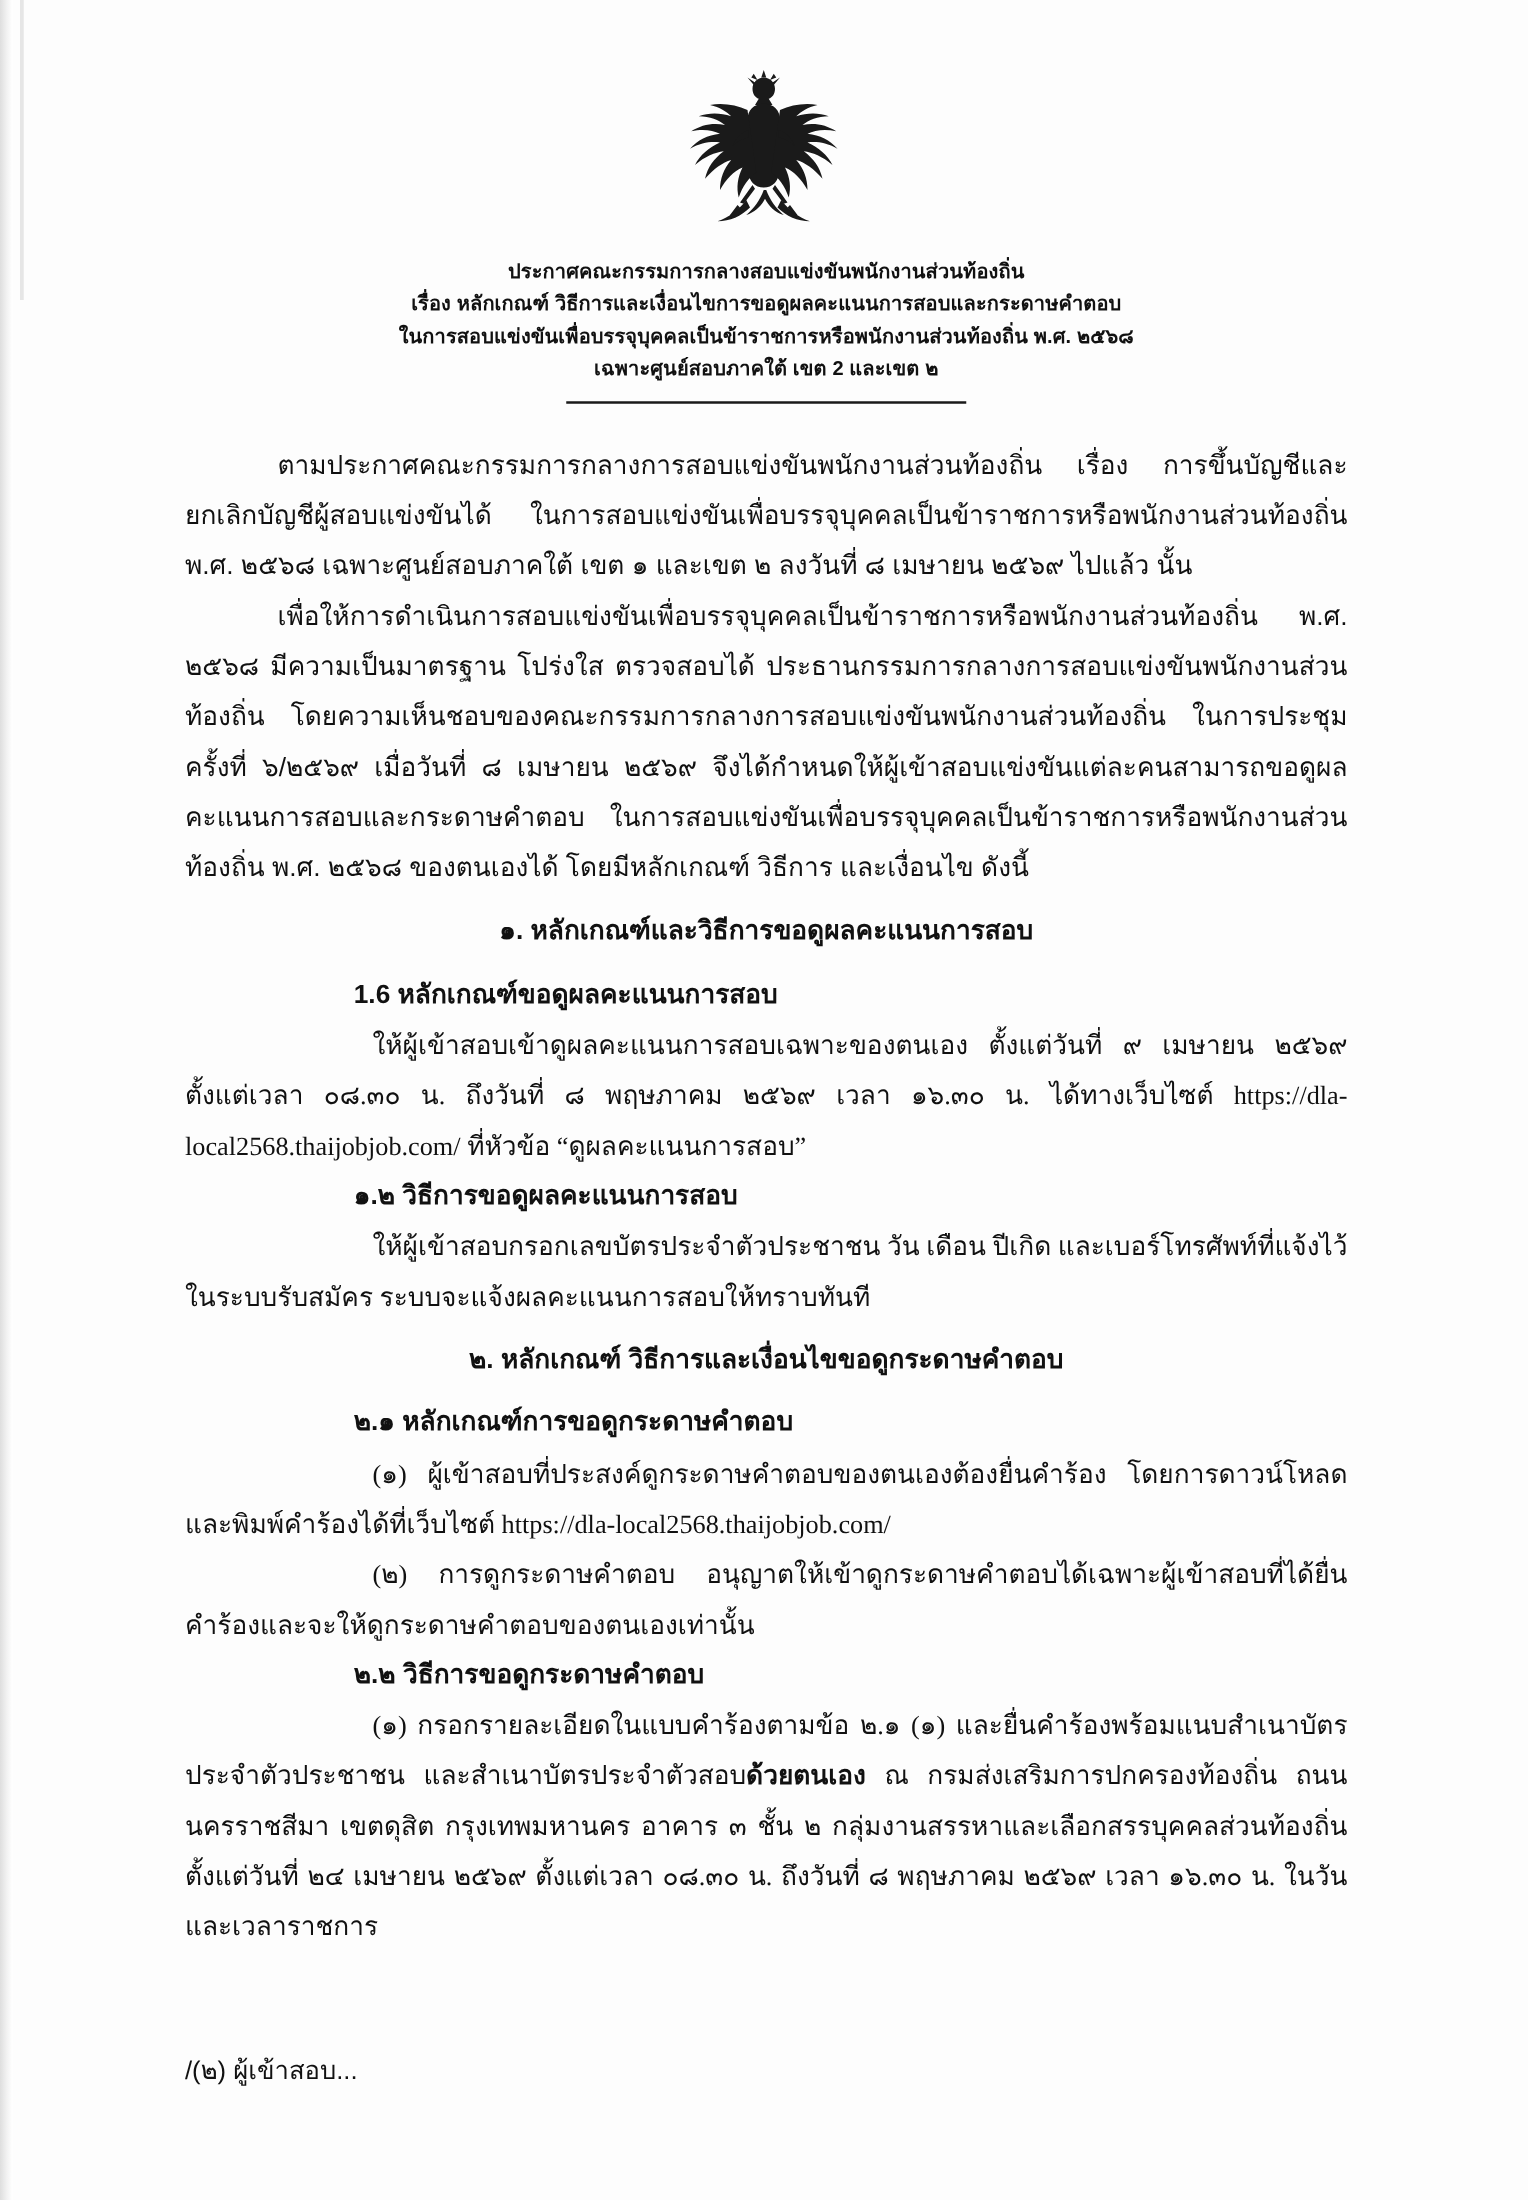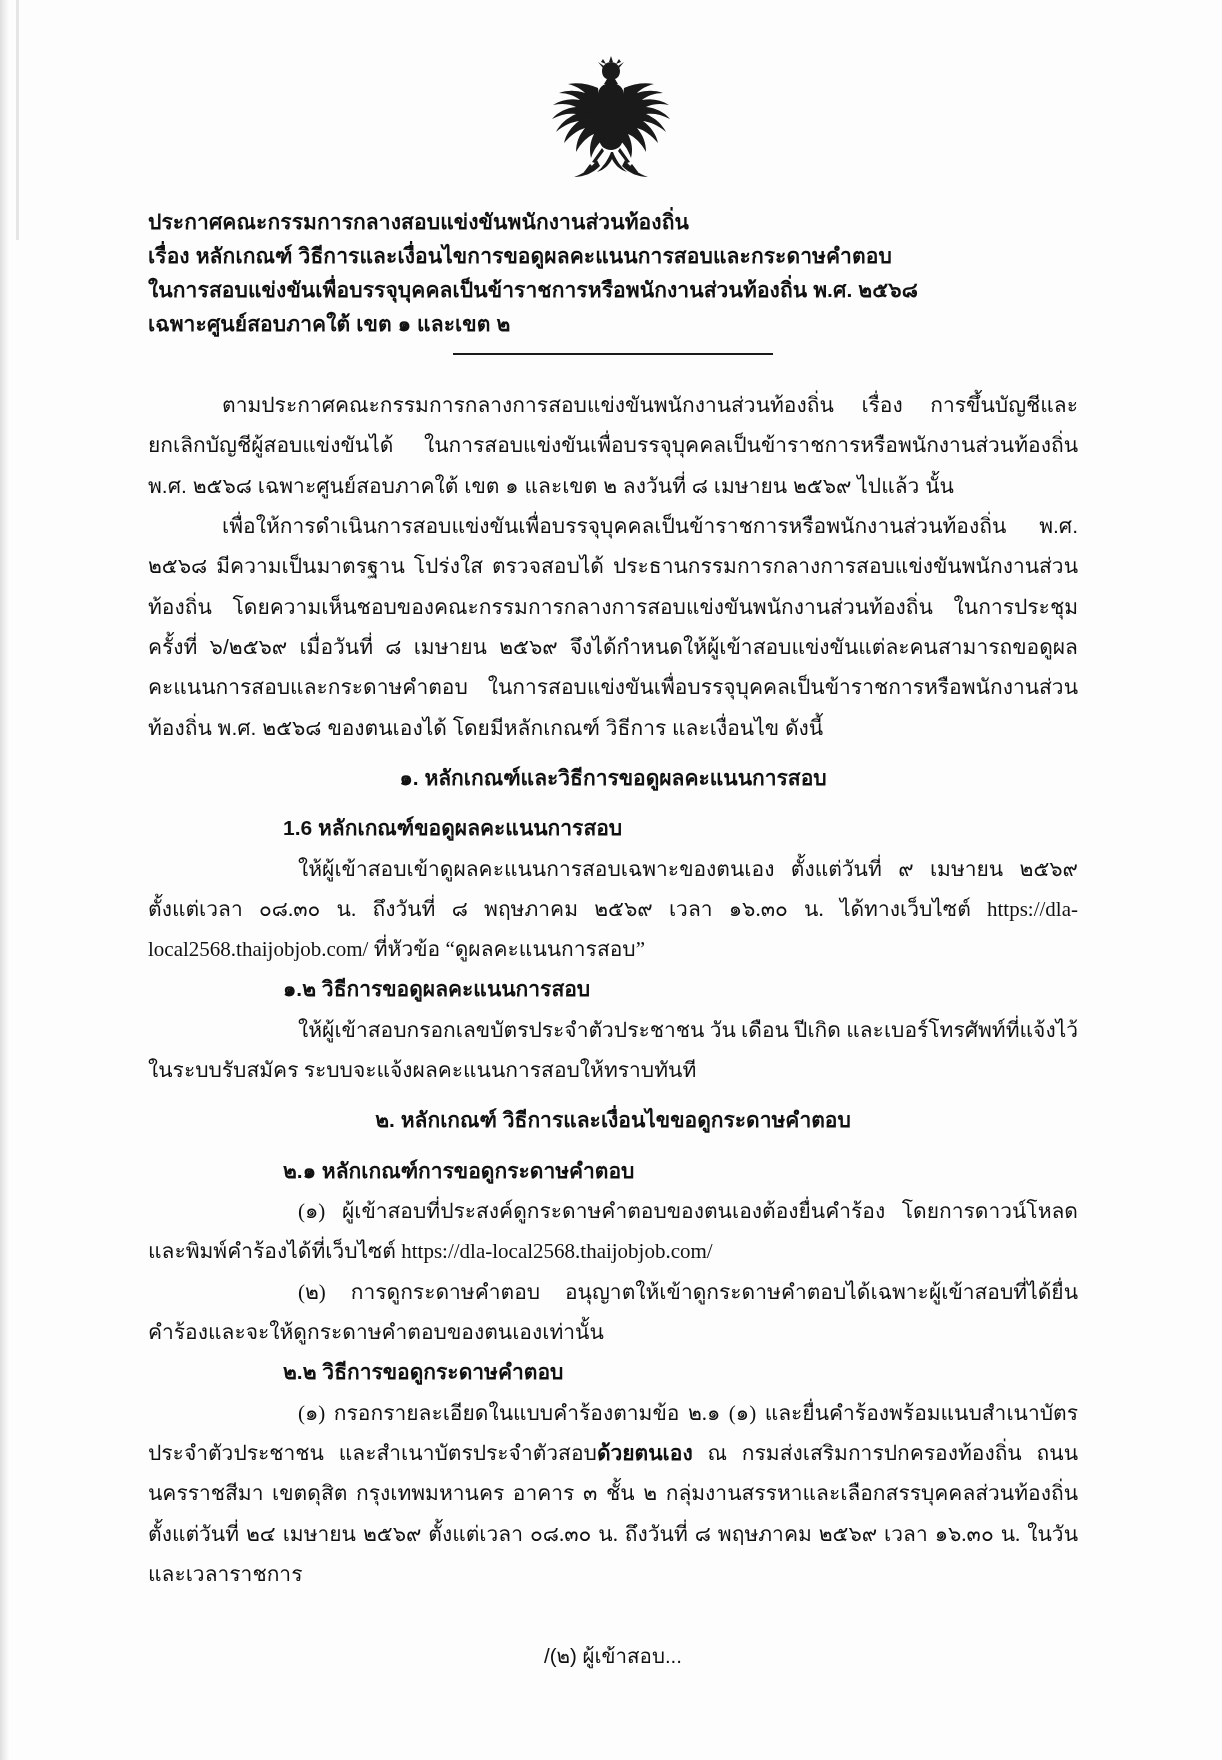--- a/index.html
+++ b/index.html
@@ -52,22 +52,23 @@
   }
 
   .content {
     position: absolute;
     top: 205px;
     left: 148px;
     width: 930px;
   }
 
   .title-block {
+    text-align: center;
     font-weight: bold;
-    font-size: 21px;
+    font-size: 16px;
     line-height: 1.62;
     letter-spacing: 0.1px;
   }
   .title-block .line {
     display: block;
   }
   .rule {
     width: 320px;
     height: 2px;
     background: #1a1a1a;
@@ -101,21 +102,21 @@
     font-weight: bold;
   }
   .bold {
     font-weight: bold;
   }
   .footer {
     position: absolute;
     left: 148px;
     width: 930px;
     bottom: 88px;
-    text-align: center;
+    text-align: left;
     font-size: 20.5px;
   }
 </style>
 </head>
 <body>
 
 <div class="page">
 
   <div class="scan-edge"></div>
   <div class="scan-edge-2"></div>
@@ -147,21 +148,21 @@
       </g>
     </svg>
   </div>
 
   <div class="content">
 
     <div class="title-block">
       <span class="line">ประกาศคณะกรรมการกลางสอบแข่งขันพนักงานส่วนท้องถิ่น</span>
       <span class="line">เรื่อง  หลักเกณฑ์ วิธีการและเงื่อนไขการขอดูผลคะแนนการสอบและกระดาษคำตอบ</span>
       <span class="line">ในการสอบแข่งขันเพื่อบรรจุบุคคลเป็นข้าราชการหรือพนักงานส่วนท้องถิ่น พ.ศ. ๒๕๖๘</span>
-      <span class="line">เฉพาะศูนย์สอบภาคใต้ เขต ๑ และเขต ๒</span>
+      <span class="line">เฉพาะศูนย์สอบภาคใต้ เขต 2 และเขต ๒</span>
       <div class="rule"></div>
     </div>
 
     <div class="body-text">
 
       <p class="para">ตามประกาศคณะกรรมการกลางการสอบแข่งขันพนักงานส่วนท้องถิ่น เรื่อง การขึ้นบัญชีและยกเลิกบัญชีผู้สอบแข่งขันได้ ในการสอบแข่งขันเพื่อบรรจุบุคคลเป็นข้าราชการหรือพนักงานส่วนท้องถิ่น พ.ศ. ๒๕๖๘ เฉพาะศูนย์สอบภาคใต้ เขต ๑ และเขต ๒ ลงวันที่ ๘ เมษายน ๒๕๖๙ ไปแล้ว นั้น</p>
 
       <p class="para">เพื่อให้การดำเนินการสอบแข่งขันเพื่อบรรจุบุคคลเป็นข้าราชการหรือพนักงานส่วนท้องถิ่น พ.ศ. ๒๕๖๘ มีความเป็นมาตรฐาน โปร่งใส ตรวจสอบได้ ประธานกรรมการกลางการสอบแข่งขันพนักงานส่วนท้องถิ่น โดยความเห็นชอบของคณะกรรมการกลางการสอบแข่งขันพนักงานส่วนท้องถิ่น ในการประชุมครั้งที่ ๖/๒๕๖๙ เมื่อวันที่ ๘ เมษายน ๒๕๖๙ จึงได้กำหนดให้ผู้เข้าสอบแข่งขันแต่ละคนสามารถขอดูผลคะแนนการสอบและกระดาษคำตอบ ในการสอบแข่งขันเพื่อบรรจุบุคคลเป็นข้าราชการหรือพนักงานส่วนท้องถิ่น พ.ศ. ๒๕๖๘ ของตนเองได้ โดยมีหลักเกณฑ์ วิธีการ และเงื่อนไข ดังนี้</p>
 
       <p class="heading-c">๑. หลักเกณฑ์และวิธีการขอดูผลคะแนนการสอบ</p>

